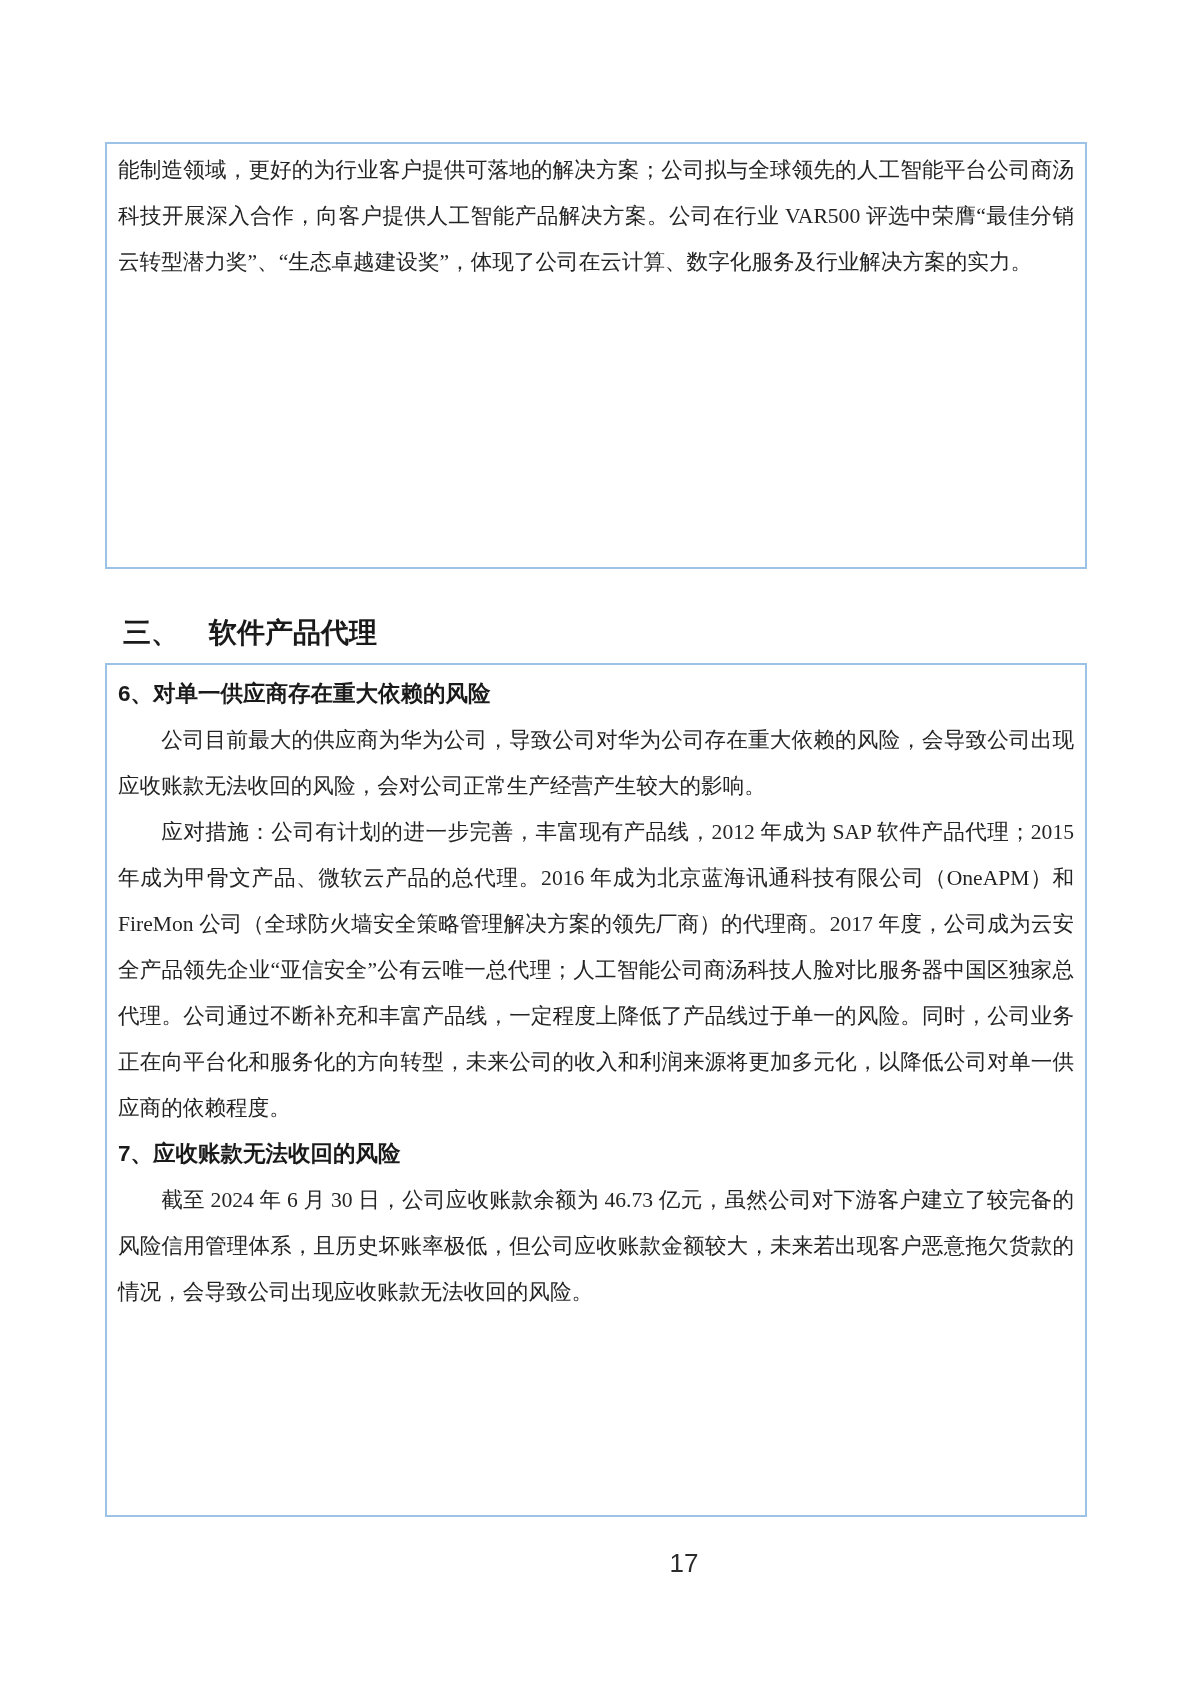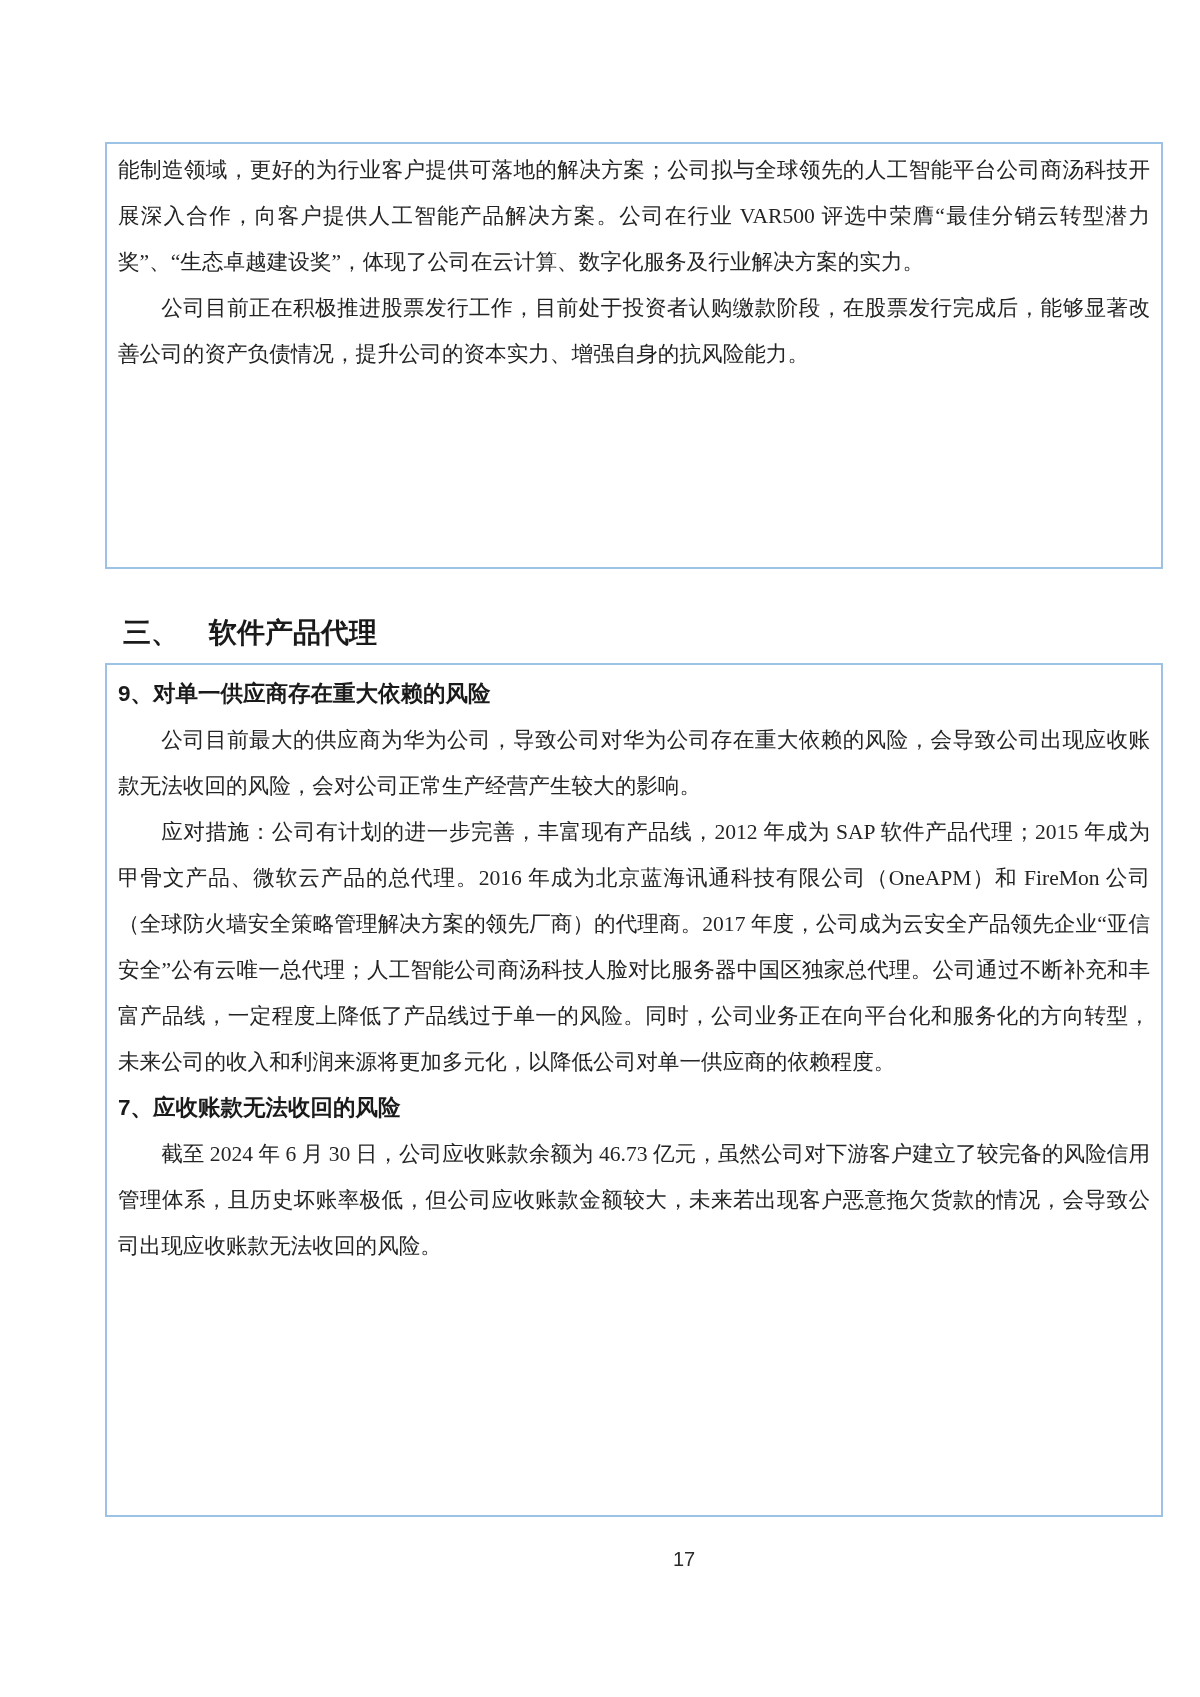--- a/index.html
+++ b/index.html
@@ -7,21 +7,21 @@
     width: 1200px; height: 1697px;
     background: #ffffff;
     font-family: "Liberation Serif", "DejaVu Serif", serif;
     color: #212121;
     position: relative;
     overflow: hidden;
   }
   .textbox {
     position: absolute;
     left: 105px;
-    width: 1058px;
+    width: 982px;
     border: 2px solid #9cc2e5;
     background: #ffffff;
     padding: 3px 11px 0 11px;
   }
   #box1 { top: 142px; height: 427px; }
   #box2 { top: 663px; height: 854px; padding-top: 6px; }
   .body-para {
     font-size: 21.6px;
     line-height: 46px;
     text-align: justify;
@@ -48,38 +48,37 @@
     display: flex;
   }
   .section-heading .num { margin-right: 30px; }
   .page-number {
     position: absolute;
     left: 660px;
     top: 1548px;
     width: 48px;
     text-align: center;
     font-family: "Liberation Sans", "DejaVu Sans", sans-serif;
-    font-size: 20px;
+    font-size: 26px;
     color: #2b2b2b;
   }
 </style>
 </head>
 <body>
 
 <div class="textbox" id="box1" style="border-color: rgb(156, 194, 229);">
   <p class="body-para">能制造领域，更好的为行业客户提供可落地的解决方案；公司拟与全球领先的人工智能平台公司商汤科技开展深入合作，向客户提供人工智能产品解决方案。公司在行业 VAR500 评选中荣膺“最佳分销云转型潜力奖”、“生态卓越建设奖”，体现了公司在云计算、数字化服务及行业解决方案的实力。</p>
-  <p class="body-para indent">公司目前正在积极推进股票发行工作，目前处于投资者认购缴款阶段，在股票发行完成后，能够显著改善公司的资产负债情况，提升公司的资本实力、增强自身的抗风险能力。</p>
 </div>
 
 <div class="section-heading">
   <span class="num">三、</span>
   <span class="title">软件产品代理</span>
 </div>
 
 <div class="textbox" id="box2" style="border-color: rgb(156, 194, 229);">
-  <p class="subhead">9、对单一供应商存在重大依赖的风险</p>
+  <p class="subhead">6、对单一供应商存在重大依赖的风险</p>
   <p class="body-para indent">公司目前最大的供应商为华为公司，导致公司对华为公司存在重大依赖的风险，会导致公司出现应收账款无法收回的风险，会对公司正常生产经营产生较大的影响。</p>
   <p class="body-para indent">应对措施：公司有计划的进一步完善，丰富现有产品线，2012 年成为 SAP 软件产品代理；2015 年成为甲骨文产品、微软云产品的总代理。2016 年成为北京蓝海讯通科技有限公司（OneAPM）和 FireMon 公司（全球防火墙安全策略管理解决方案的领先厂商）的代理商。2017 年度，公司成为云安全产品领先企业“亚信安全”公有云唯一总代理；人工智能公司商汤科技人脸对比服务器中国区独家总代理。公司通过不断补充和丰富产品线，一定程度上降低了产品线过于单一的风险。同时，公司业务正在向平台化和服务化的方向转型，未来公司的收入和利润来源将更加多元化，以降低公司对单一供应商的依赖程度。</p>
   <p class="subhead">7、应收账款无法收回的风险</p>
   <p class="body-para indent">截至 2024 年 6 月 30 日，公司应收账款余额为 46.73 亿元，虽然公司对下游客户建立了较完备的风险信用管理体系，且历史坏账率极低，但公司应收账款金额较大，未来若出现客户恶意拖欠货款的情况，会导致公司出现应收账款无法收回的风险。</p>
 </div>
 
 <div class="page-number">17</div>
 
 </body></html>

